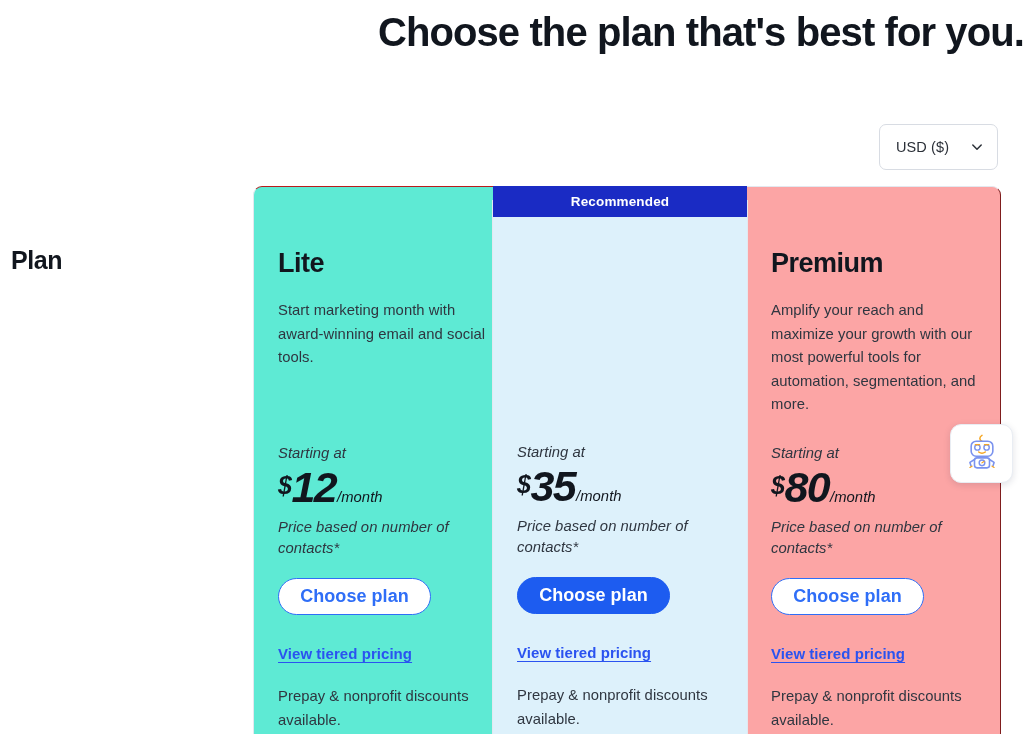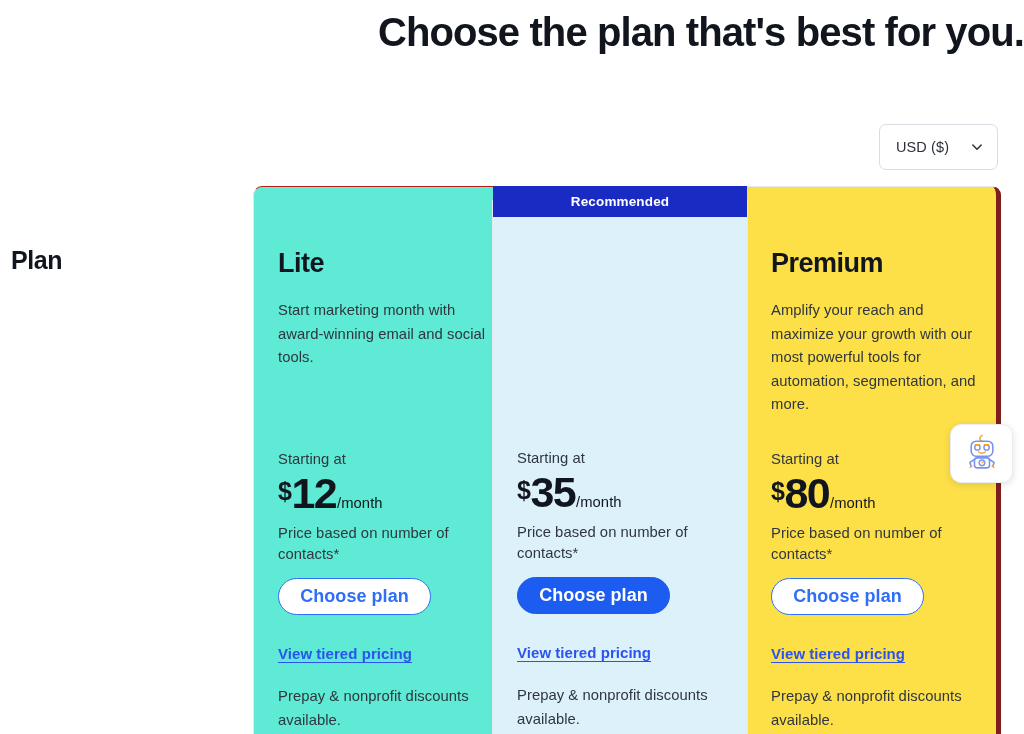--- a/index.html
+++ b/index.html
@@ -83,23 +83,23 @@
     position: absolute;
     top: 0;
     width: 254px;
     height: 548px;
     padding-left: 20px;
   }
   .card.lite     { left: 0px;   border-left: 1px solid #e3e8ef;
                    border-top: 1px solid #b91c1c;
                    border-top-left-radius: 9px; background: #5eead4; margin-left: 13px; }
   .card.standard { left: 253px; background: #ddf1fb; }
-  .card.premium  { left: 507px; border-right: 5px solid #7f1d1d;
+  .card.premium  { left: 507px; border-right: 1px solid #7f1d1d;
                    border-top: 1px solid #e3e8ef;
-                   border-top-right-radius: 9px; background: #fde047; }
+                   border-top-right-radius: 9px; background: #fca5a5; }
 
   
   .divider {
     position: absolute;
     top: 14px;
     width: 1px;
     height: 534px;
     background: #e3e8ef;
   }
   .divider.d1 { left: 252px; }
@@ -143,23 +143,24 @@
     margin-top: 20px;
     font-size: 14.8px;
     line-height: 23.5px;
     color: #2f3640;
     letter-spacing: 0.05px;
   }
 
   
   .price-block {
     position: absolute;
-    top: 262px;
+    top: 256px;
     left: 24px;
     width: 214px;
+    font-style: italic;
   }
   .starting-at {
     font-size: 14.8px;
     color: #2f3640;
     line-height: 20px;
     letter-spacing: 0.05px;
   }
   .price-line {
     display: flex;
     align-items: baseline;

